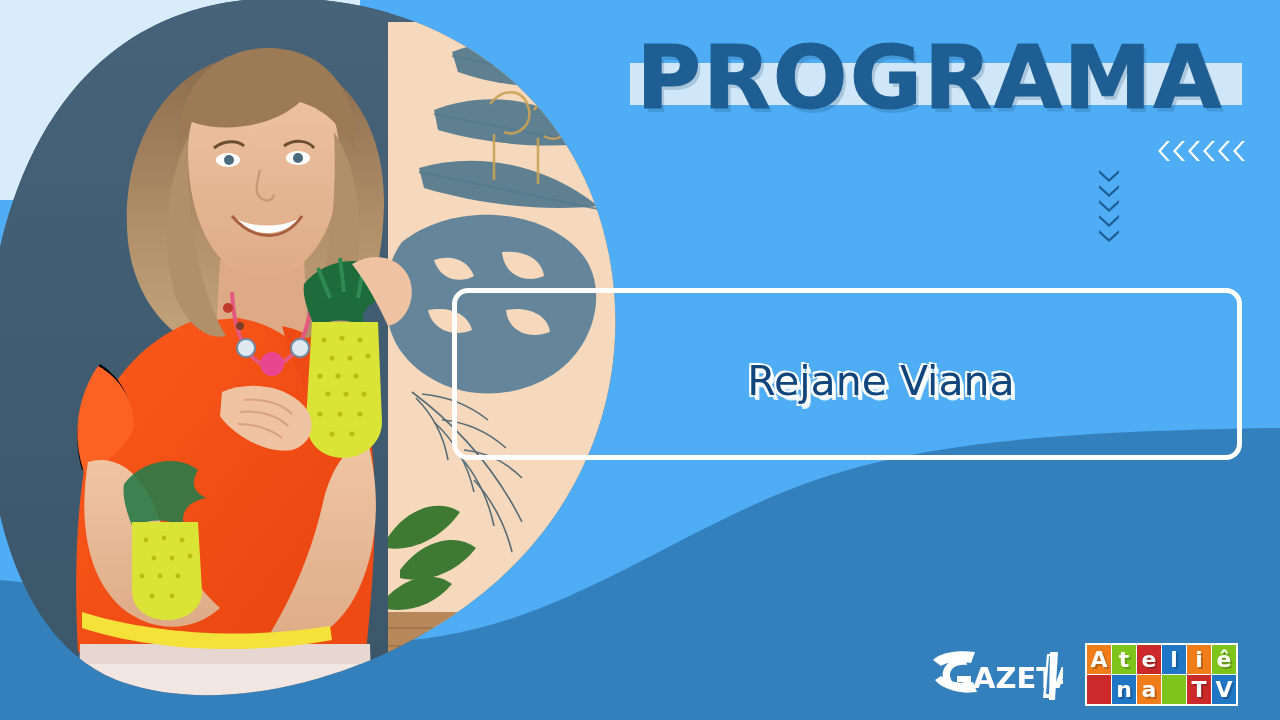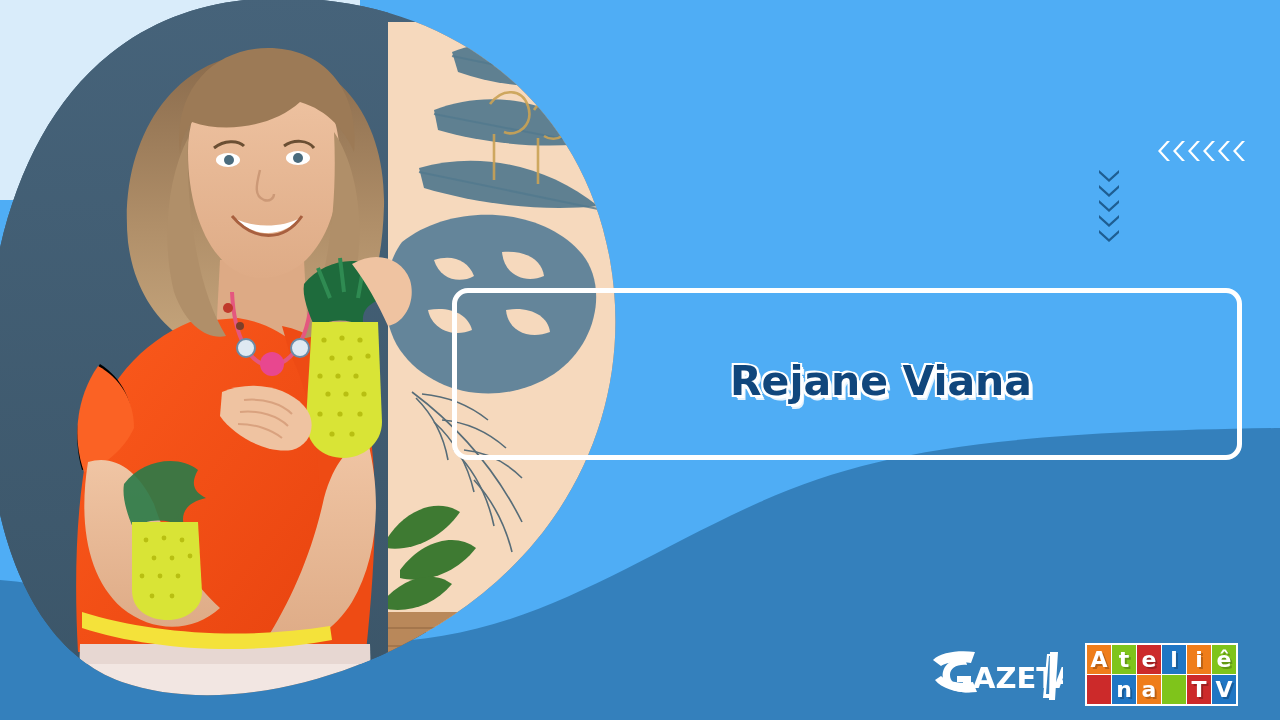--- a/index.html
+++ b/index.html
@@ -69,21 +69,21 @@
        3px -1px 0 #ffffff,
       -2px 3px 0 #ffffff,
       -2px -2px 0 #ffffff,
        5px 6px 0 rgba(255,255,255,.85);
     line-height:1.05;
     white-space:nowrap;
   }
   .title-sub{
     margin-top:12px;
     font-family:"DejaVu Sans", sans-serif;
-    font-weight:700;
+    font-weight:400;
     font-size:41px;
     color:#10467c;
     text-shadow:
        3px 3px 0 #ffffff,
        2px -1px 0 #ffffff,
       -2px 2px 0 #ffffff,
       -2px -2px 0 #ffffff,
        4px 5px 0 rgba(255,255,255,.85);
     line-height:1.05;
     white-space:nowrap;
@@ -331,20 +331,24 @@
               <circle cx="178" cy="584" r="2.4"></circle>
               <circle cx="196" cy="584" r="2.4"></circle>
             <circle cx="170" cy="604" r="2.4"></circle>
               <circle cx="190" cy="604" r="2.4"></circle>
           </g>
         </g>
       </g>
     </svg>
   </div>
 
+  <div class="programa-wrap">
+    <div class="programa-band"></div>
+    <div class="programa-word">PROGRAMA</div>
+  </div>
 
   <div class="chev-h">
     <svg width="14" height="22" viewBox="0 0 14 22">
         <path d="M12 1 L3 11 L12 21 L9 21 L0 11 L9 1 Z" fill="#ffffff"></path>
       </svg>
     <svg width="14" height="22" viewBox="0 0 14 22">
         <path d="M12 1 L3 11 L12 21 L9 21 L0 11 L9 1 Z" fill="#ffffff"></path>
       </svg>
     <svg width="14" height="22" viewBox="0 0 14 22">
         <path d="M12 1 L3 11 L12 21 L9 21 L0 11 L9 1 Z" fill="#ffffff"></path>

